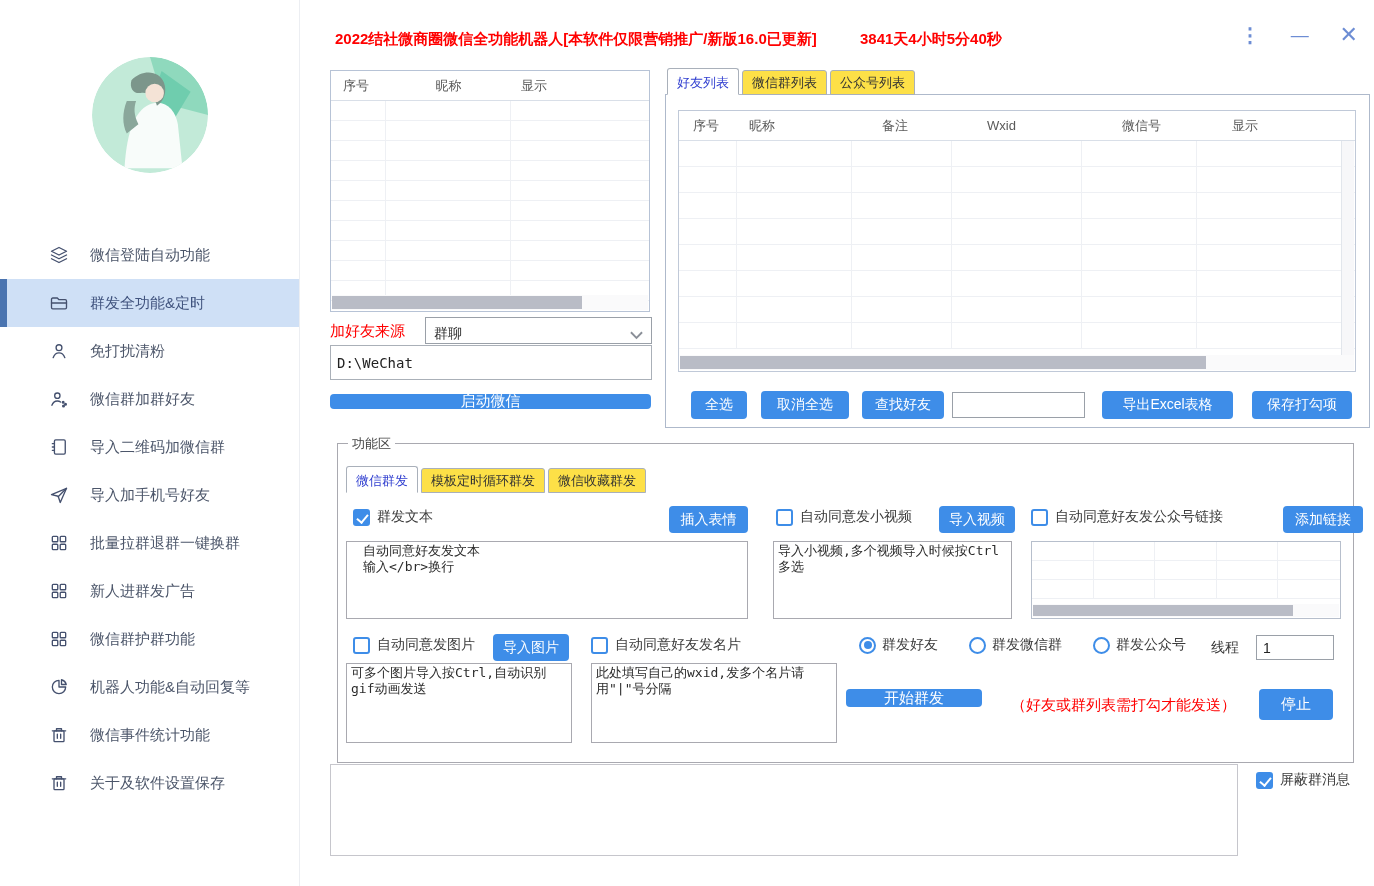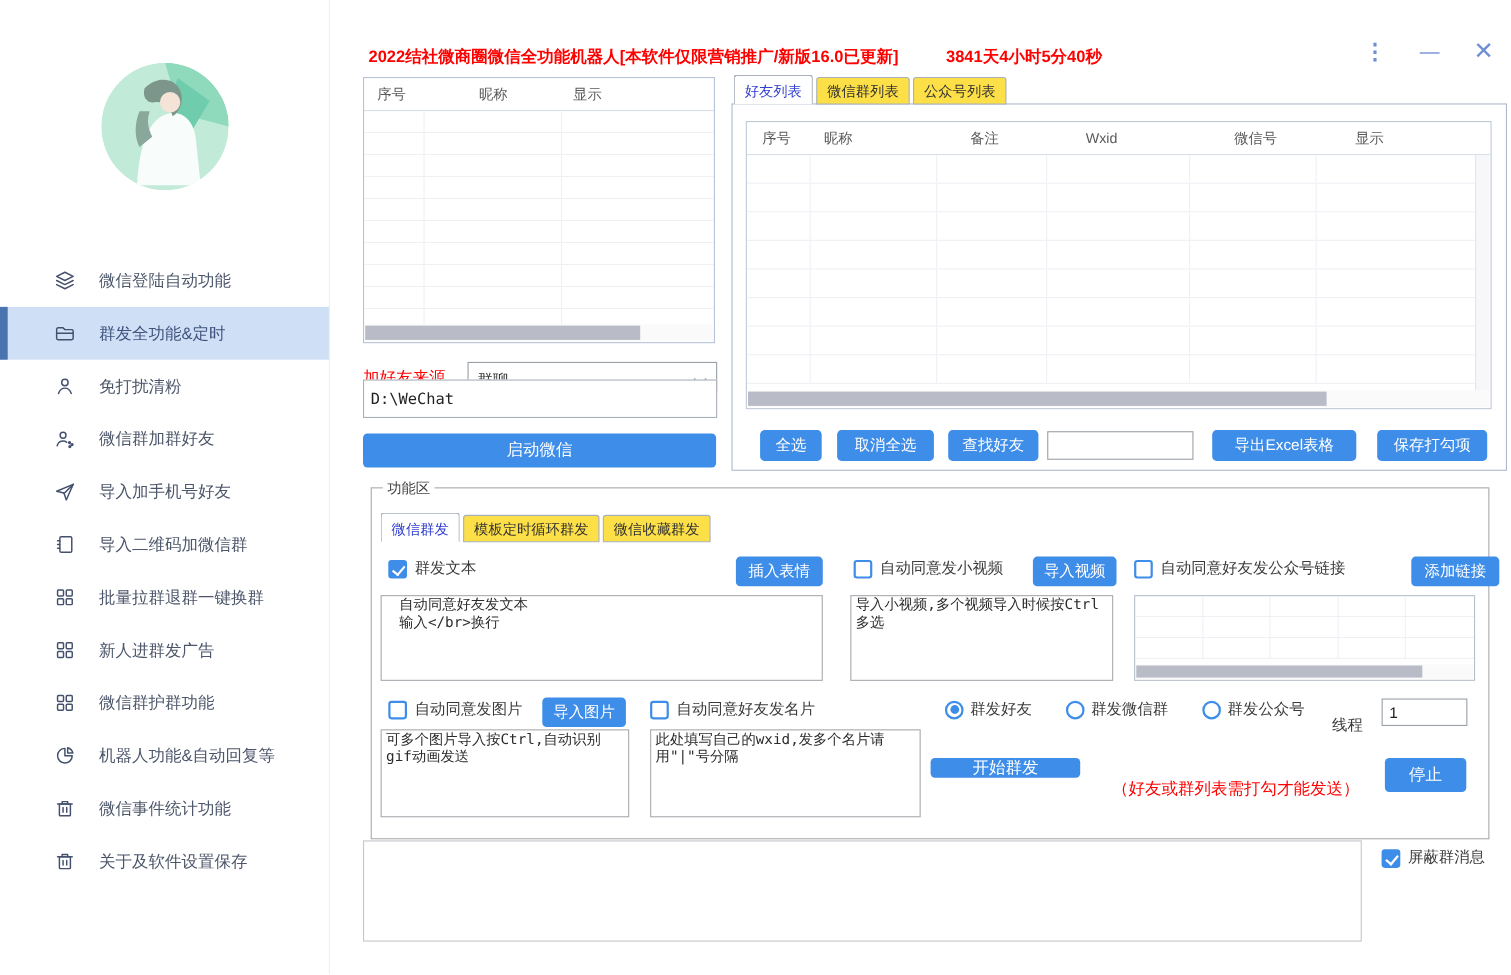--- a/index.html
+++ b/index.html
@@ -2,21 +2,21 @@
 <html><head>
 <meta charset="utf-8">
 <style>
   * { box-sizing: border-box; margin: 0; padding: 0; }
   html,body { background:#fff; }
   #app {
     position: relative; width: 1374px; height: 886px;
     font-family: "Liberation Sans", sans-serif;
     background: #fff; overflow: hidden; color:#333;
   }
-  .abs { position:absolute;margin-top:12px; }
+  .abs { position:absolute; }
   
   #sidebar { position:absolute; left:0; top:0; width:300px; height:886px; background:#fff; border-right:1px solid #eceef2; }
   .avatar { position:absolute; left:92px; top:57px; width:116px; height:116px; border-radius:50%; overflow:hidden; }
   .menu { position:absolute; left:0; top:231px; width:100%; }
   .mitem { position:relative; height:48px; display:flex; align-items:center; padding-left:49px; color:#4c566a; font-size:15px; cursor:pointer; }
   .mitem .micon { width:20px; height:20px; margin-right:21px; flex:0 0 20px; display:flex; align-items:center; justify-content:center; }
   .mitem svg { stroke:#44506e; fill:none; stroke-width:1.6; stroke-linecap:round; stroke-linejoin:round; }
   .mitem.active { background:#cfe0f6; color:#40537e; }
   .mitem.active::before { content:""; position:absolute; left:0; top:0; bottom:0; width:7px; background:#4a74b0; }
   
@@ -100,34 +100,34 @@
               <circle cx="17" cy="16" r="1" fill="#44506e"></circle>
               <circle cx="19.8" cy="18.2" r="1" fill="#44506e"></circle>
               <circle cx="17.4" cy="20.4" r="1" fill="#44506e"></circle>
             </svg>
           </span>
         <span>微信群加群好友</span>
       </div>
       <div class="mitem">
         <span class="micon">
             <svg width="20" height="20" viewBox="0 0 24 24">
+              <rect x="6.5" y="3.5" width="13" height="17" rx="1.5"></rect>
+              <path d="M6.5 8H4M6.5 12H4M6.5 16H4"></path>
+            </svg>
+          </span>
+        <span>导入二维码加微信群</span>
+      </div>
+      <div class="mitem">
+        <span class="micon">
+            <svg width="20" height="20" viewBox="0 0 24 24">
               <path d="M3 11.5L21 4l-7.5 17-2.5-7.5z"></path>
               <path d="M21 4L11 14"></path>
             </svg>
           </span>
         <span>导入加手机号好友</span>
-      </div>
-      <div class="mitem">
-        <span class="micon">
-            <svg width="20" height="20" viewBox="0 0 24 24">
-              <rect x="6.5" y="3.5" width="13" height="17" rx="1.5"></rect>
-              <path d="M6.5 8H4M6.5 12H4M6.5 16H4"></path>
-            </svg>
-          </span>
-        <span>导入二维码加微信群</span>
       </div>
       <div class="mitem">
         <span class="micon">
             <svg width="20" height="20" viewBox="0 0 24 24">
               <rect x="4" y="4" width="6.5" height="6.5" rx="1"></rect>
               <rect x="13.5" y="4" width="6.5" height="6.5" rx="1"></rect>
               <rect x="4" y="13.5" width="6.5" height="6.5" rx="1"></rect>
               <rect x="13.5" y="13.5" width="6.5" height="6.5" rx="1"></rect>
             </svg>
           </span>
@@ -259,21 +259,21 @@
   </div>
 
   <div class="abs red" style="left:330px; top:322px; font-size:15px;">加好友来源</div>
   <div class="abs" style="left:425px; top:317px; width:227px; height:27px; border:1px solid #9aa0a8; background:#fff; display:flex; align-items:flex-end; padding:0 8px; font-size:14px; cursor:pointer;">
     <span style="flex:1;">群聊</span>
     <span><svg width="13" height="9" viewBox="0 0 14 9">
           <path d="M1 1l6 6 6-6" fill="none" stroke="#8a8f98" stroke-width="2"></path>
         </svg></span>
   </div>
   <input type="text" style="left: 330px; top: 345px; width: 322px; height: 35px; font-family: &quot;DejaVu Sans Mono&quot;, monospace; border-color: rgb(170, 176, 184);" value="D:\WeChat">
-  <button class="btn" style="left:330px; top:394px; width:321px; height:31px; font-size:15px;">启动微信</button>
+  <button class="btn" style="left:330px; top:394px; width:321px; height:15px; font-size:15px;">启动微信</button>
 
   <div class="tabs" style="left:667px; top:68px;">
     <div class="tab active">好友列表</div>
     <div class="tab">微信群列表</div>
     <div class="tab">公众号列表</div>
   </div>
   <div class="panel" style="left:665px; top:94px; width:705px; height:334px; border-color:#aeb9cb;">
     <div class="panel" style="left:12px; top:15px; width:678px; height:262px; border-color:#c0c9d8;">
       <div class="thead">
         <div style="width:58px; padding-left:14px;">序号</div>

